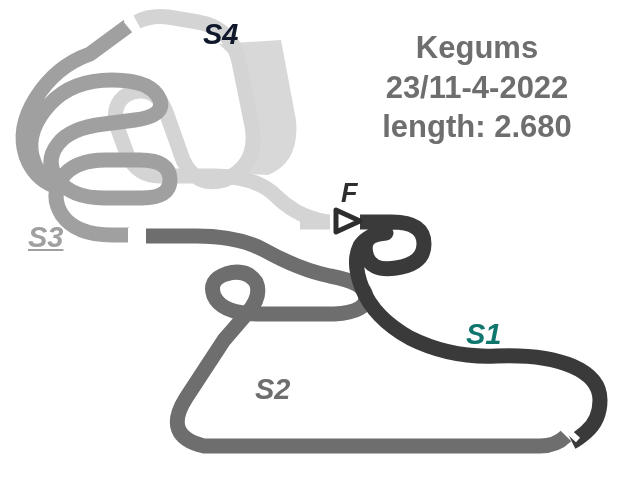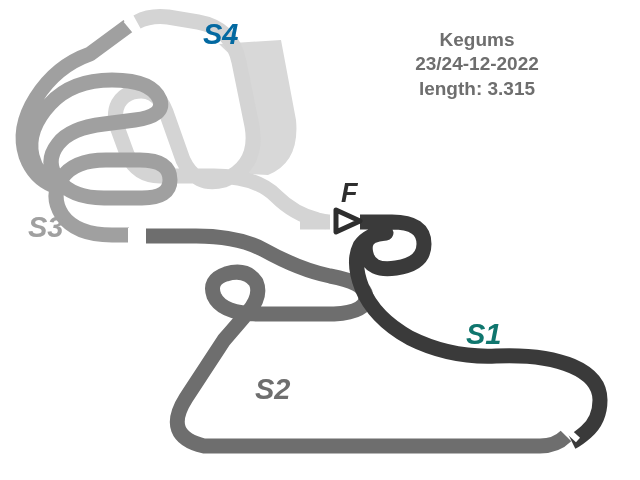--- a/index.html
+++ b/index.html
@@ -34,21 +34,21 @@
     top: 28px;
     text-align: center;
     width: 230px;
     line-height: 1.28;
     -webkit-user-select: none;
     user-select: none;
   }
   .title-line {
     font-family: "Liberation Sans", sans-serif;
     font-weight: bold;
-    font-size: 19px;
+    font-size: 31px;
     color: #6e6e6e;
     letter-spacing: 0px;
     white-space: nowrap;
   }
   .sector-label {
     position: absolute;
     font-family: "Liberation Sans", sans-serif;
     font-weight: bold;
     font-style: italic;
     font-size: 29px;
@@ -61,22 +61,22 @@
     font-family: "Liberation Sans", sans-serif;
     font-weight: bold;
     font-style: italic;
     font-size: 27px;
     color: #2e2e2e;
     -webkit-user-select: none;
     user-select: none;
   }
   #label-s1 { left: 466px; top: 318px; color: #0f766e; }
   #label-s2 { left: 255px; top: 373px; color: #6e6e6e; text-align: center; }
-  #label-s3 { left: 28px;  top: 211px; color: #a0a0a0; }
-  #label-s4 { left: 203px; top: 18px;  color: #0369a1; }
+  #label-s3 { left: 28px;  top: 221px; color: #a0a0a0; text-decoration: underline; }
+  #label-s4 { left: 203px; top: 18px;  color: #0f172a; }
   #label-finish { left: 341px; top: 178px; }
 </style>
 </head>
 <body>
 
 <div id="circuit-root">
 
   <svg id="circuit-svg" viewBox="0 0 640 480">
 
     <path d="M 219 44 L 281 40 L 296 120 Q 300 162 268 175 L 234 173 Q 258 160 256 128 L 246 70 Z" fill="#d8d8d8" stroke="none"></path>
@@ -172,22 +172,22 @@
       <line x1="300" y1="222" x2="332" y2="222" stroke="#d4d4d4" stroke-width="15" stroke-linecap="butt"></line>
       <line x1="332" y1="214" x2="332" y2="230" stroke="#ffffff" stroke-width="4"></line>
     </g>
 
     <path d="M 336 210 L 360 221 L 336 232 Z" fill="#ffffff" stroke="#2e2e2e" stroke-width="5" stroke-linejoin="round"></path>
 
   </svg>
 
   <div class="title-block">
     <div class="title-line">Kegums</div>
-    <div class="title-line">23/24-12-2022</div>
-    <div class="title-line">length: 3.315</div>
+    <div class="title-line">23/11-4-2022</div>
+    <div class="title-line">length: 2.680</div>
   </div>
 
   <div class="sector-label" id="label-s1">S1</div>
   <div class="sector-label" id="label-s2">S2</div>
   <div class="sector-label" id="label-s3">S3</div>
   <div class="sector-label" id="label-s4">S4</div>
 
   <div class="finish-label" id="label-finish">F</div>
 
 </div>

